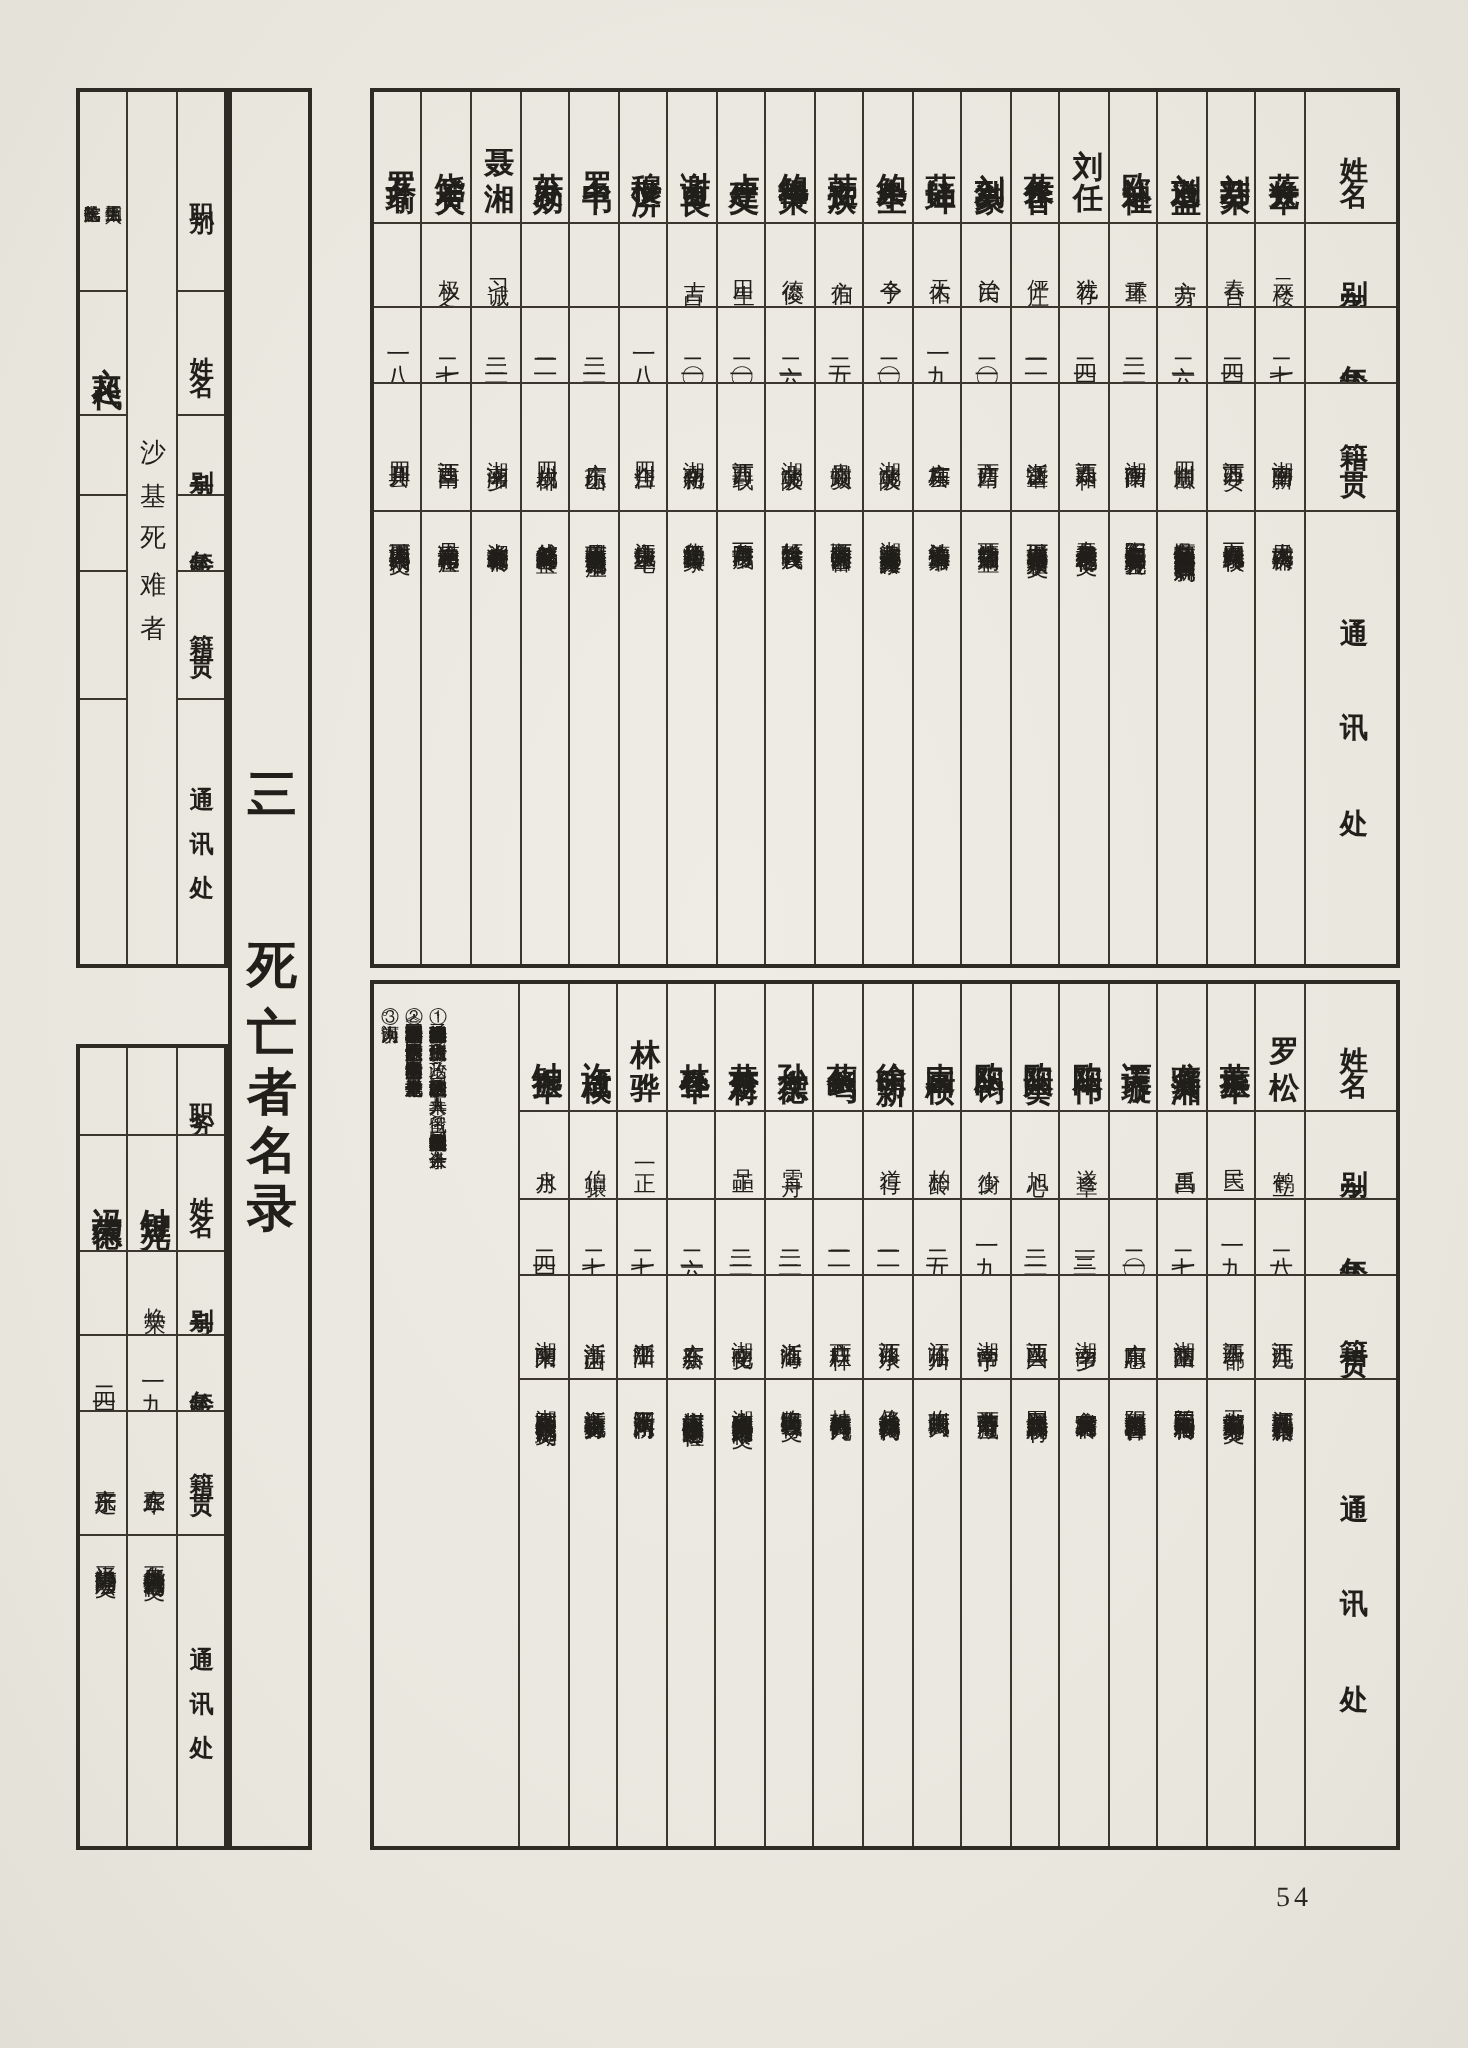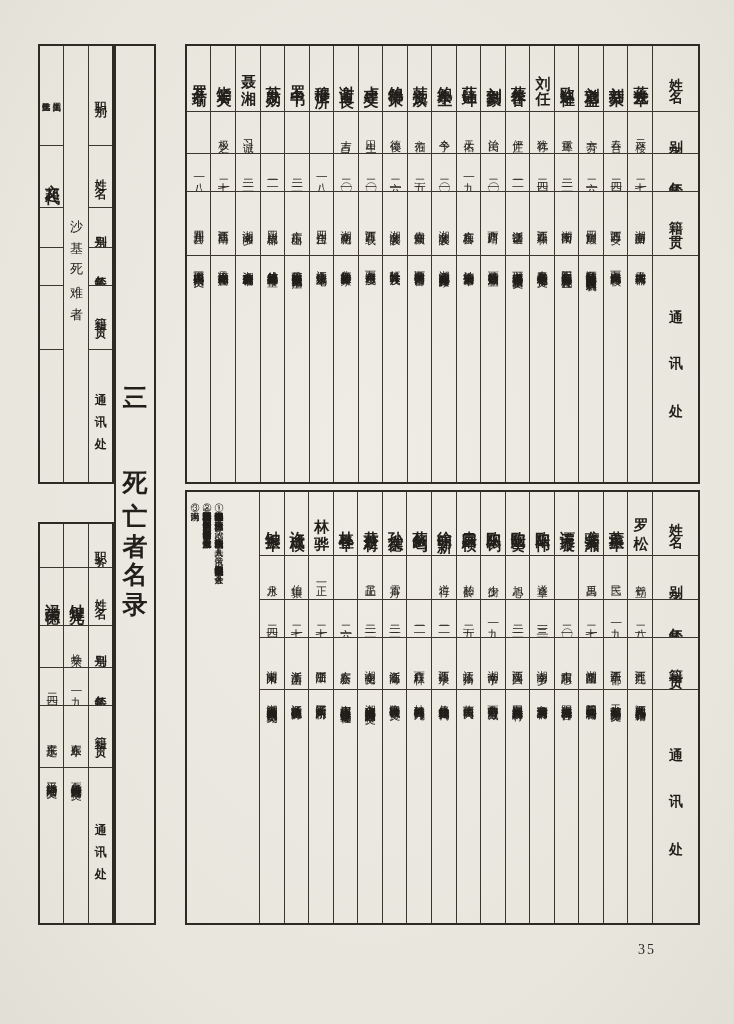--- a/index.html
+++ b/index.html
@@ -767,14 +767,14 @@
         </div>
       </div>
       <div class="col" style="flex: 0 0 72px;">
         <div class="cell fn-cell" style="height: 433px;">
           <span class="v t-fn">①本期办学中途抽调部分学生组办了政治训练班，文中所注（政治训练班）、（政治）、（政治班）的同学均系该班学生，共五十人，（留俄）、（航空）则指本期办学中由校所选派留学俄国和学习航空的学生，各计十余人。
 ②根据《国民革命军中央军事政治学校第五期补印同学录》附录补入，附录中并注明该同学系第十队同学，其名录因同学录照印时生病而遗漏，于一九二八年七月二十八日重新登记。
 ③误为河南。</span>
         </div>
       </div>
     </div>
-  <div class="page-num">35</div>
+  <div class="page-num">54</div>
 </div>
 
 </body></html>

